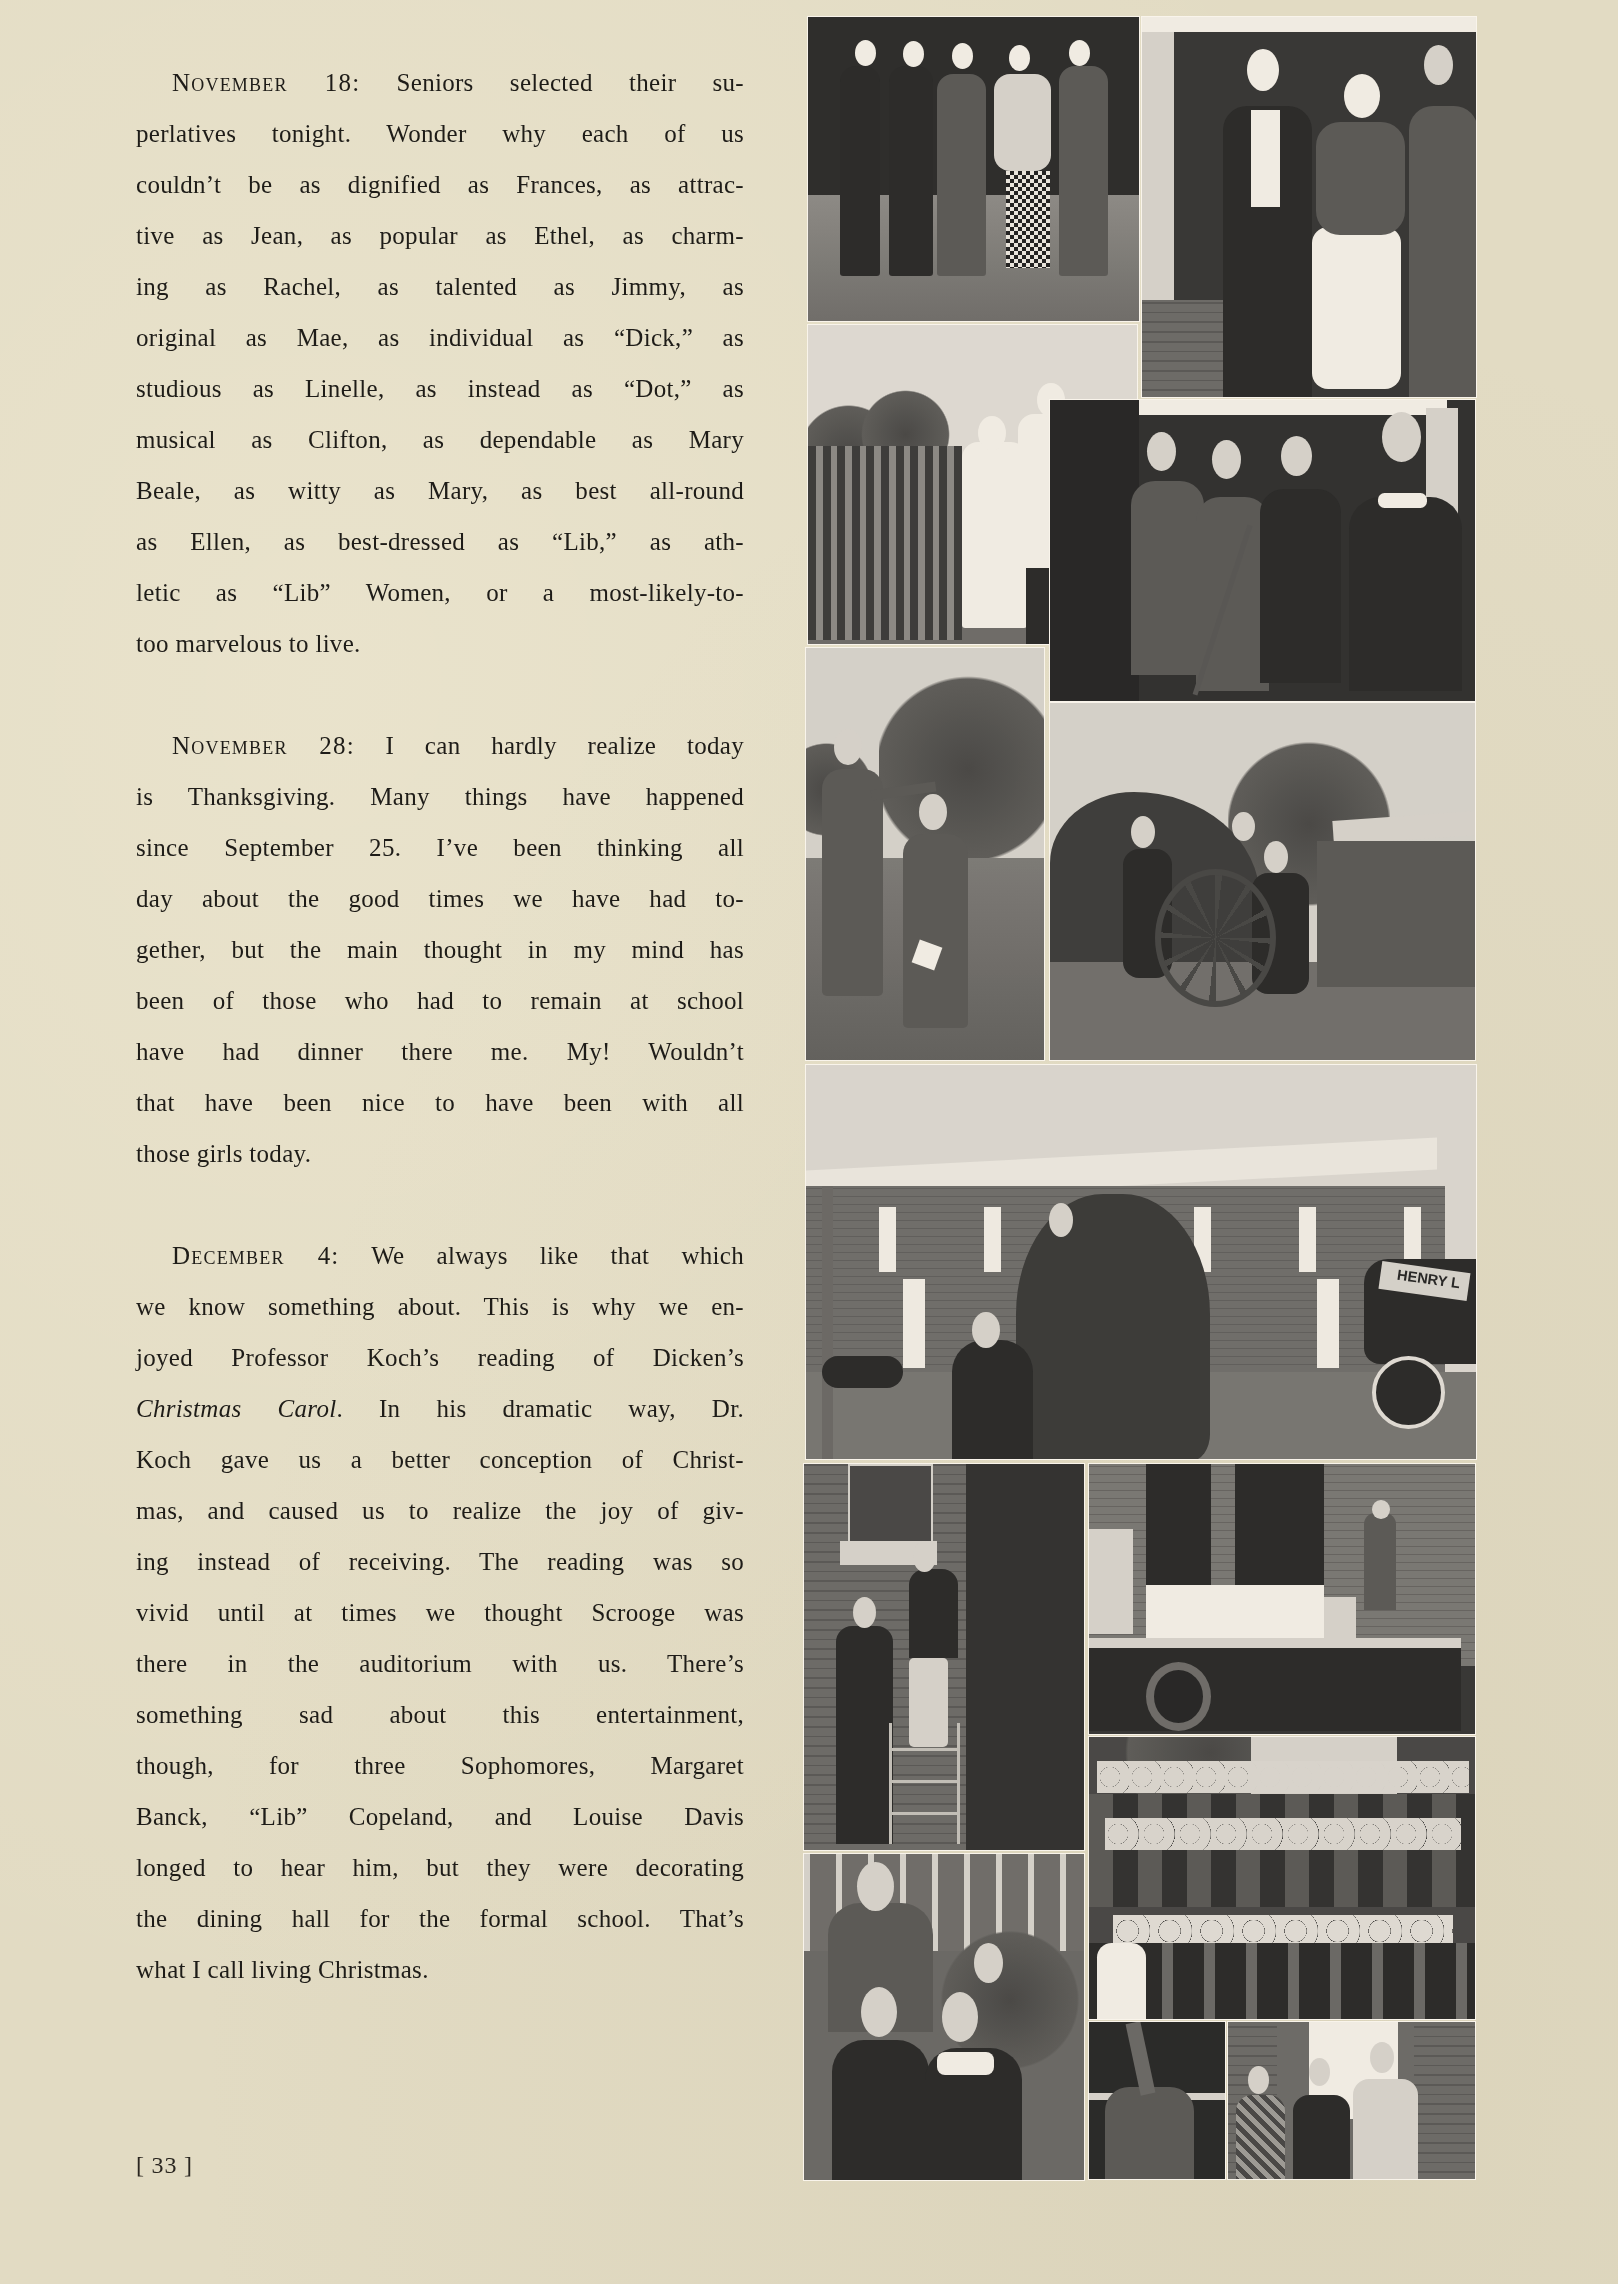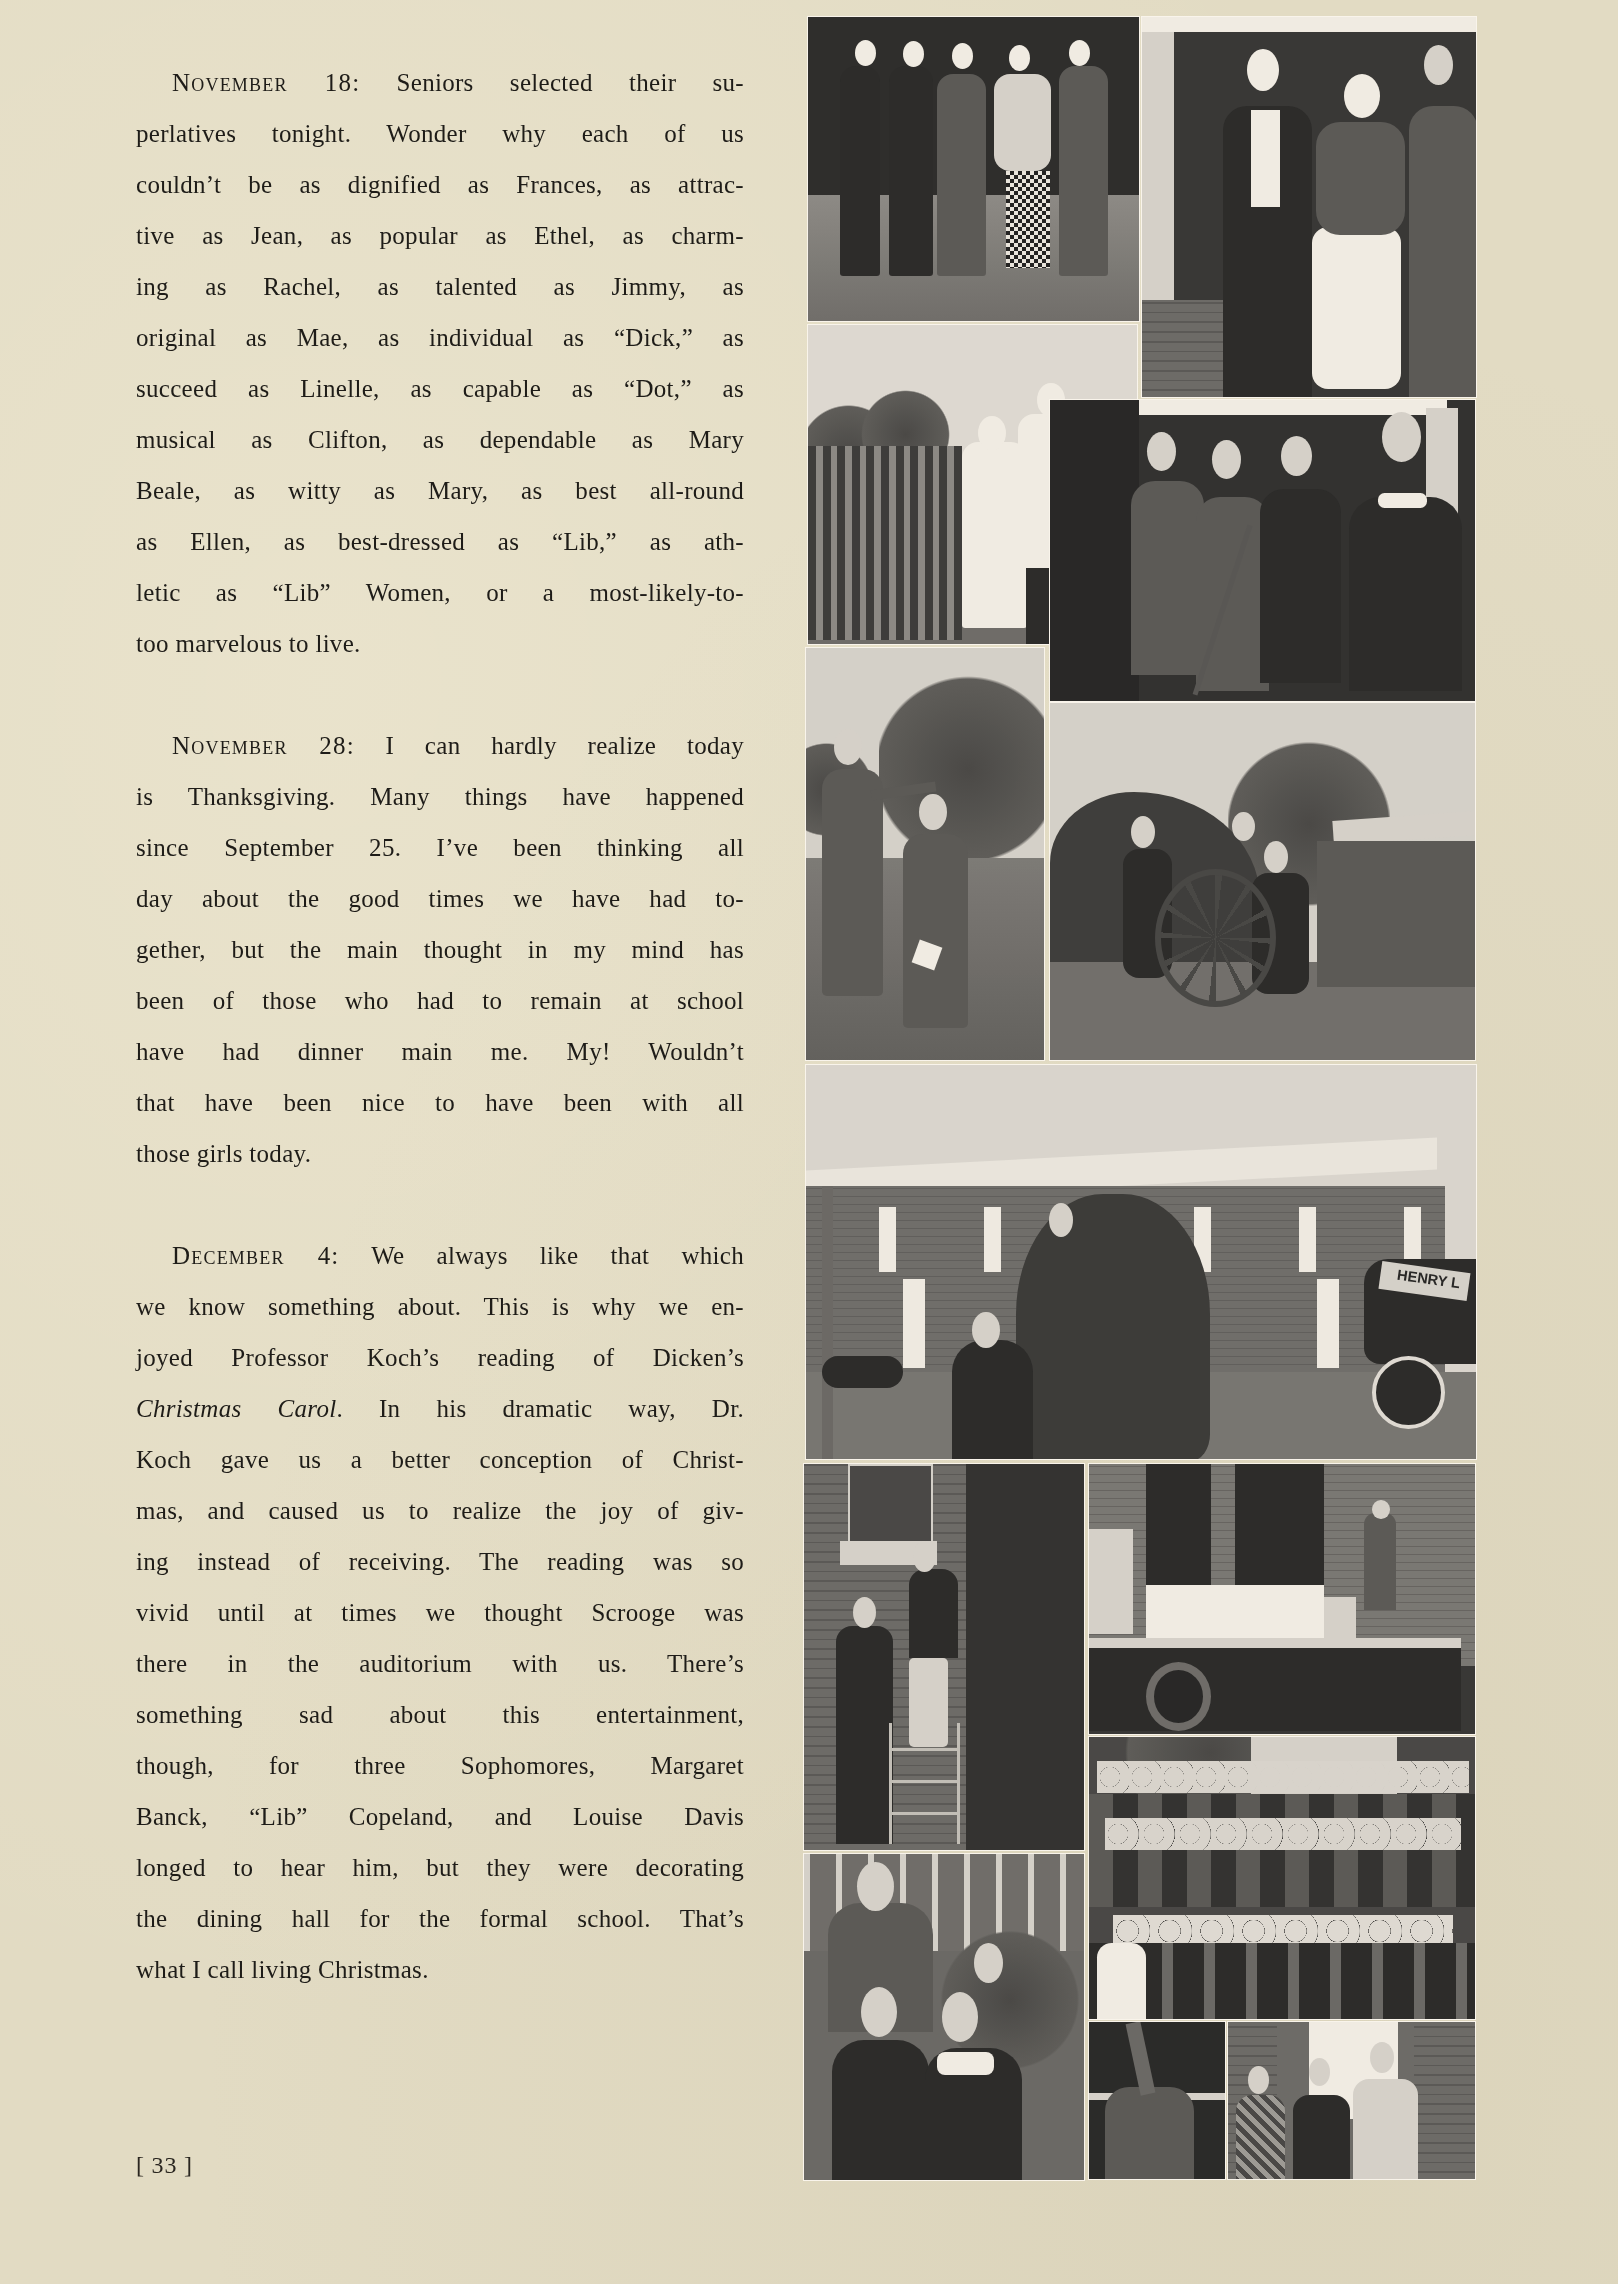--- a/index.html
+++ b/index.html
@@ -64,36 +64,36 @@
 
 <div class="text-column">
 
   <div class="entry">
     <span class="line first"><span class="date-label">November 18:</span><span> Seniors selected their su-</span></span>
     <span class="line">perlatives tonight. Wonder why each of us</span>
     <span class="line">couldn’t be as dignified as Frances, as attrac-</span>
     <span class="line">tive as Jean, as popular as Ethel, as charm-</span>
     <span class="line">ing as Rachel, as talented as Jimmy, as</span>
     <span class="line">original as Mae, as individual as “Dick,” as</span>
-    <span class="line">succeed as Linelle, as capable as “Dot,” as</span>
+    <span class="line">studious as Linelle, as instead as “Dot,” as</span>
     <span class="line">musical as Clifton, as dependable as Mary</span>
     <span class="line">Beale, as witty as Mary, as best all-round</span>
     <span class="line">as Ellen, as best-dressed as “Lib,” as ath-</span>
     <span class="line">letic as “Lib” Women, or a most-likely-to-</span>
     <span class="line last">too marvelous to live.</span>
   </div>
 
   <div class="entry">
     <span class="line first"><span class="date-label">November 28:</span><span> I can hardly realize today</span></span>
     <span class="line">is Thanksgiving. Many things have happened</span>
     <span class="line">since September 25. I’ve been thinking all</span>
     <span class="line">day about the good times we have had to-</span>
     <span class="line">gether, but the main thought in my mind has</span>
     <span class="line">been of those who had to remain at school</span>
-    <span class="line">have had dinner main me. My! Wouldn’t</span>
+    <span class="line">have had dinner there me. My! Wouldn’t</span>
     <span class="line">that have been nice to have been with all</span>
     <span class="line last">those girls today.</span>
   </div>
 
   <div class="entry">
     <span class="line first"><span class="date-label">December 4:</span><span> We always like that which</span></span>
     <span class="line">we know something about. This is why we en-</span>
     <span class="line">joyed Professor Koch’s reading of Dicken’s</span>
     <span class="line"><span class="ital">Christmas Carol</span><span>. In his dramatic way, Dr.</span></span>
     <span class="line">Koch gave us a better conception of Christ-</span>

